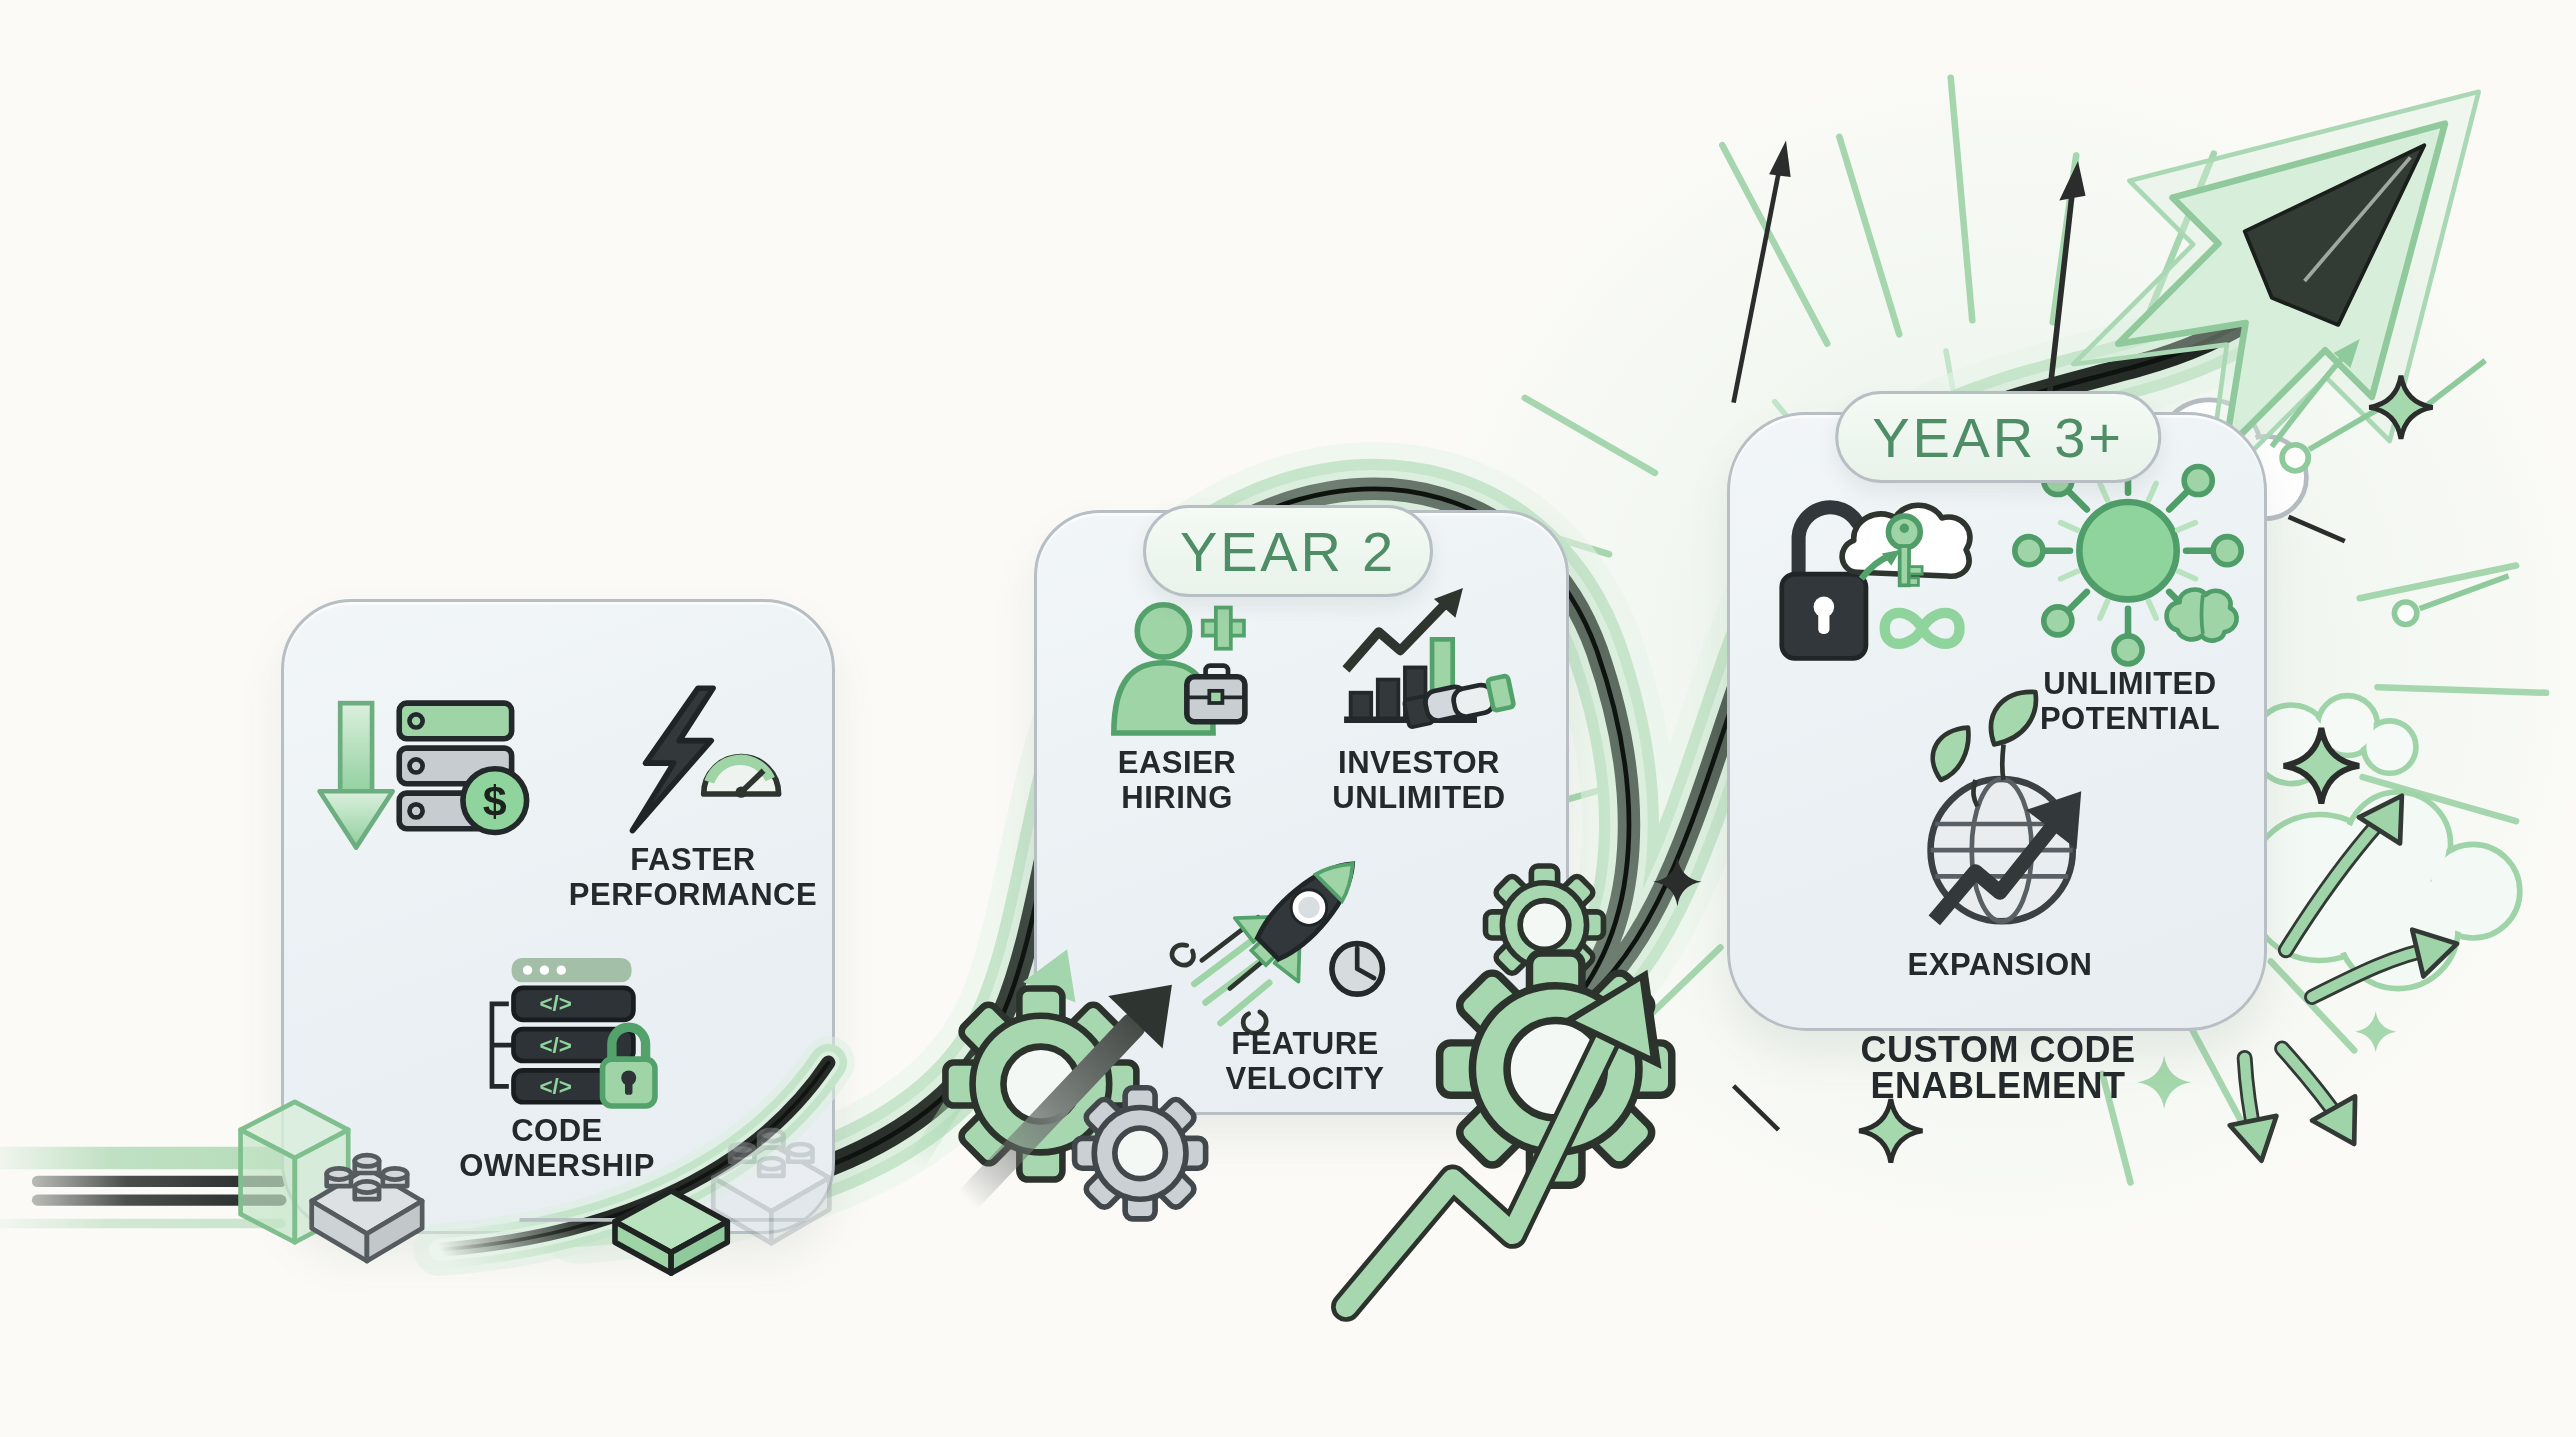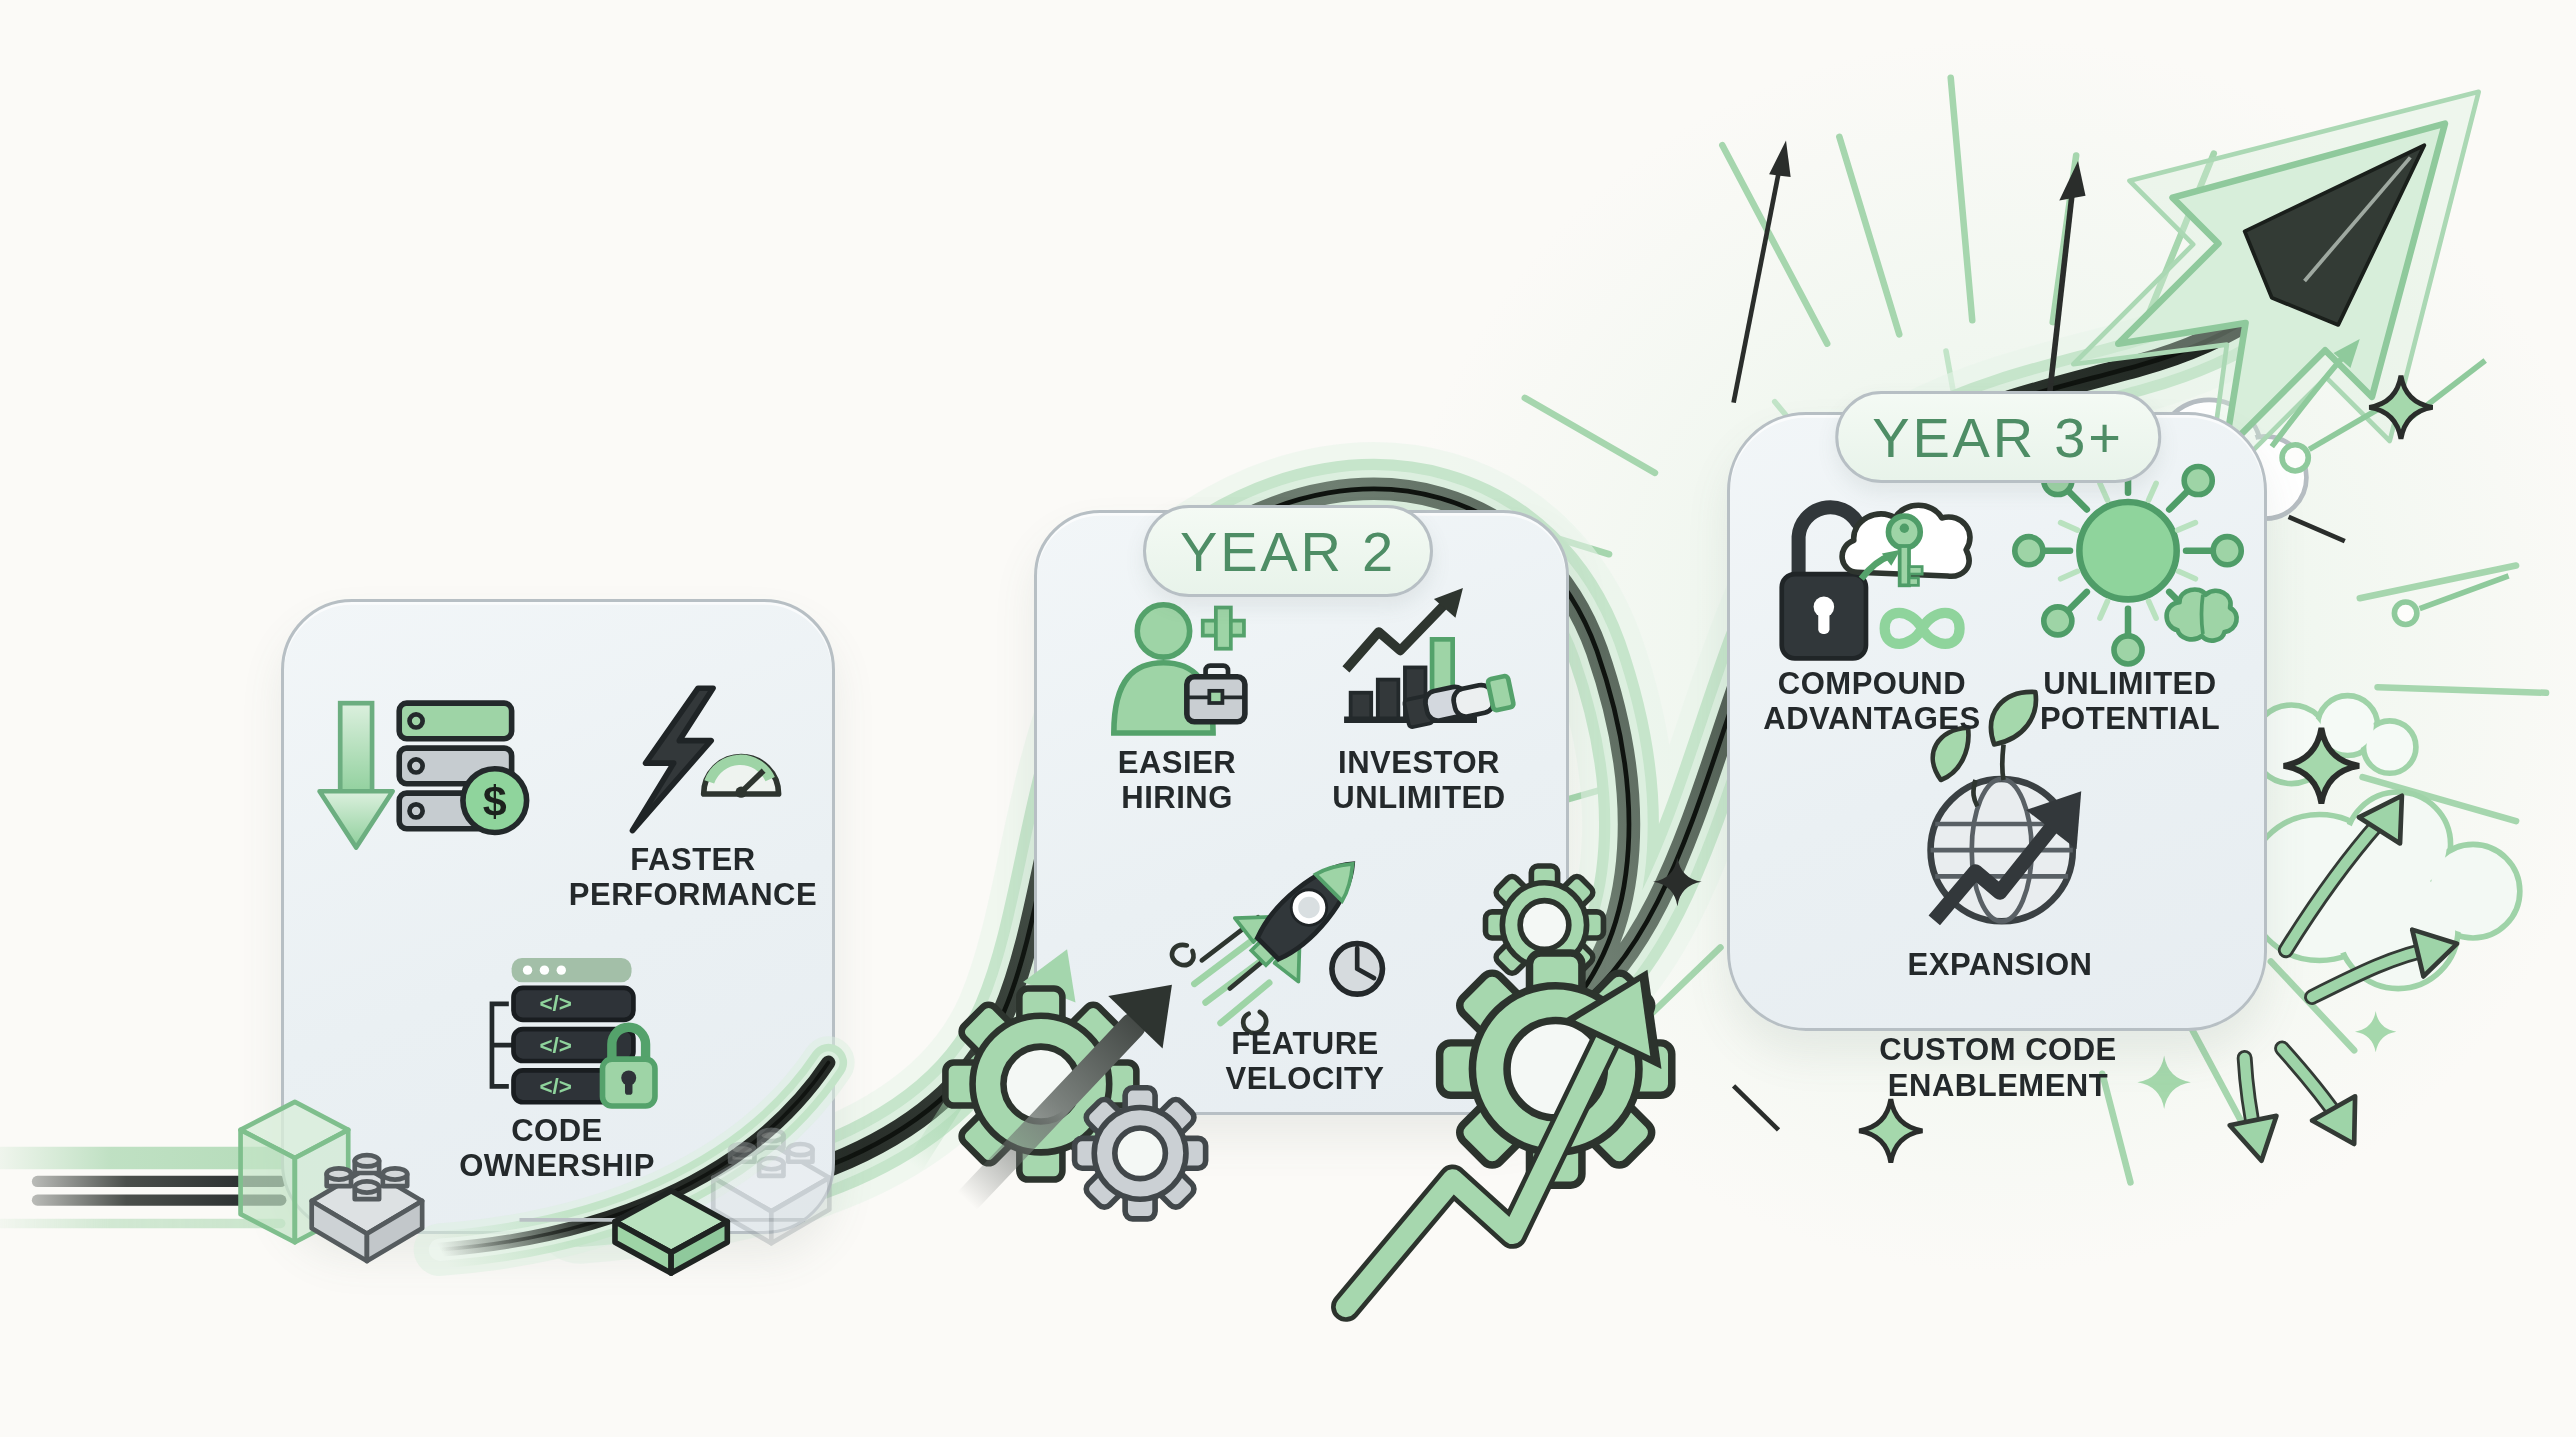--- a/index.html
+++ b/index.html
@@ -38,21 +38,21 @@
   .pill-3{left:1998px;top:347px;}
   .item-label{
     position:absolute;transform:translateX(-50%);
     text-align:center;white-space:pre-line;
     color:#24292b;font-size:31px;line-height:35px;font-weight:700;letter-spacing:0.5px;
     z-index:12;
   }
   .caption{
     position:absolute;left:1998px;top:1032px;transform:translateX(-50%);
     text-align:center;white-space:pre-line;z-index:25;
-    color:#24292b;font-size:31px;line-height:36px;font-weight:700;letter-spacing:0.5px;
+    color:#24292b;font-size:36px;line-height:36px;font-weight:700;letter-spacing:0.5px;
   }
 </style>
 </head>
 <body>
 
 <div class="scene">
 
 <svg class="layer bg" width="2576" height="1438" viewBox="0 0 2752 1536">
   <defs>
     <linearGradient id="gDark" gradientUnits="userSpaceOnUse" x1="620" y1="1300" x2="2505" y2="247">
@@ -400,22 +400,20 @@
       <g>
         <path d="M 262,390 C 258,404 260,410 264,418" fill="none" stroke="#2e352f" stroke-width="5"></path>
         <path d="M 292,352 C 290,370 290,380 292,390" fill="none" stroke="#2e352f" stroke-width="5"></path>
         <path d="M 225,390 C 205,362 222,336 254,334 C 257,358 246,382 225,390 Z" fill="#a5d8ac" stroke="#2e352f" stroke-width="5" stroke-linejoin="round"></path>
         <path d="M 282,352 C 270,318 292,294 326,296 C 330,322 314,346 282,352 Z" fill="#a5d8ac" stroke="#2e352f" stroke-width="5" stroke-linejoin="round"></path>
       </g>
       <path d="M 218,540 L 262,488 L 288,510 L 352,430" fill="none" stroke="#33383b" stroke-width="16" stroke-linejoin="round"></path>
       <polygon points="375,402 370,464 316,422" fill="#33383b"></polygon>
     </g>
   </svg>
-  <div class="item-label" style="left:142px;top:251px;">COMPOUND
-ADVANTAGES</div>
   <div class="item-label" style="left:400px;top:251px;">UNLIMITED
 POTENTIAL</div>
   <div class="item-label" style="left:270px;top:532px;">EXPANSION</div>
 </div>
 
 <svg class="layer fg" width="2576" height="1438" viewBox="0 0 2752 1536">
   <defs>
     <linearGradient id="fadeSwGreen" gradientUnits="userSpaceOnUse" x1="470" y1="1335" x2="885" y2="1135">
       <stop offset="0" stop-color="#c3e4c8" stop-opacity="0"></stop>
           <stop offset="0.3" stop-color="#c3e4c8"></stop>

